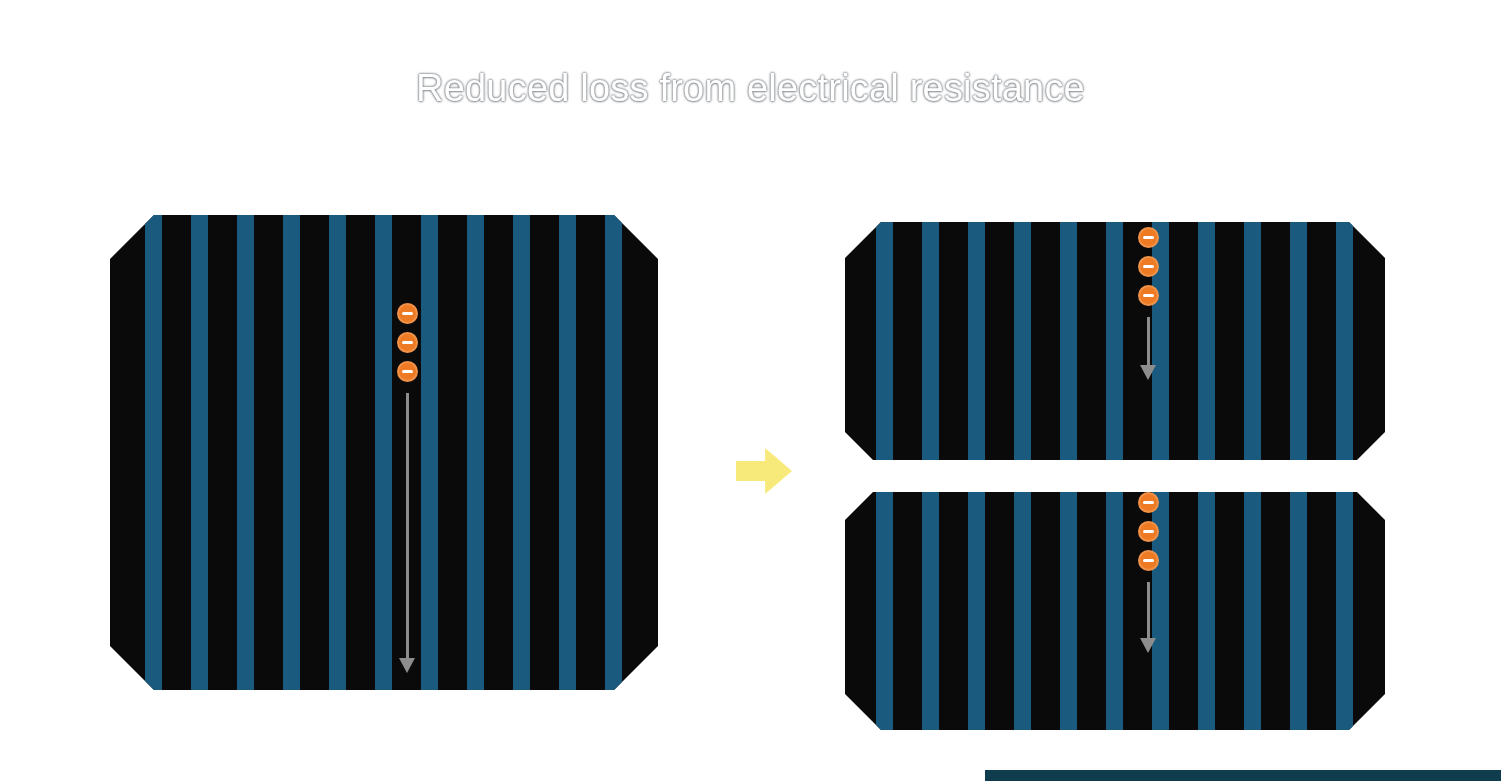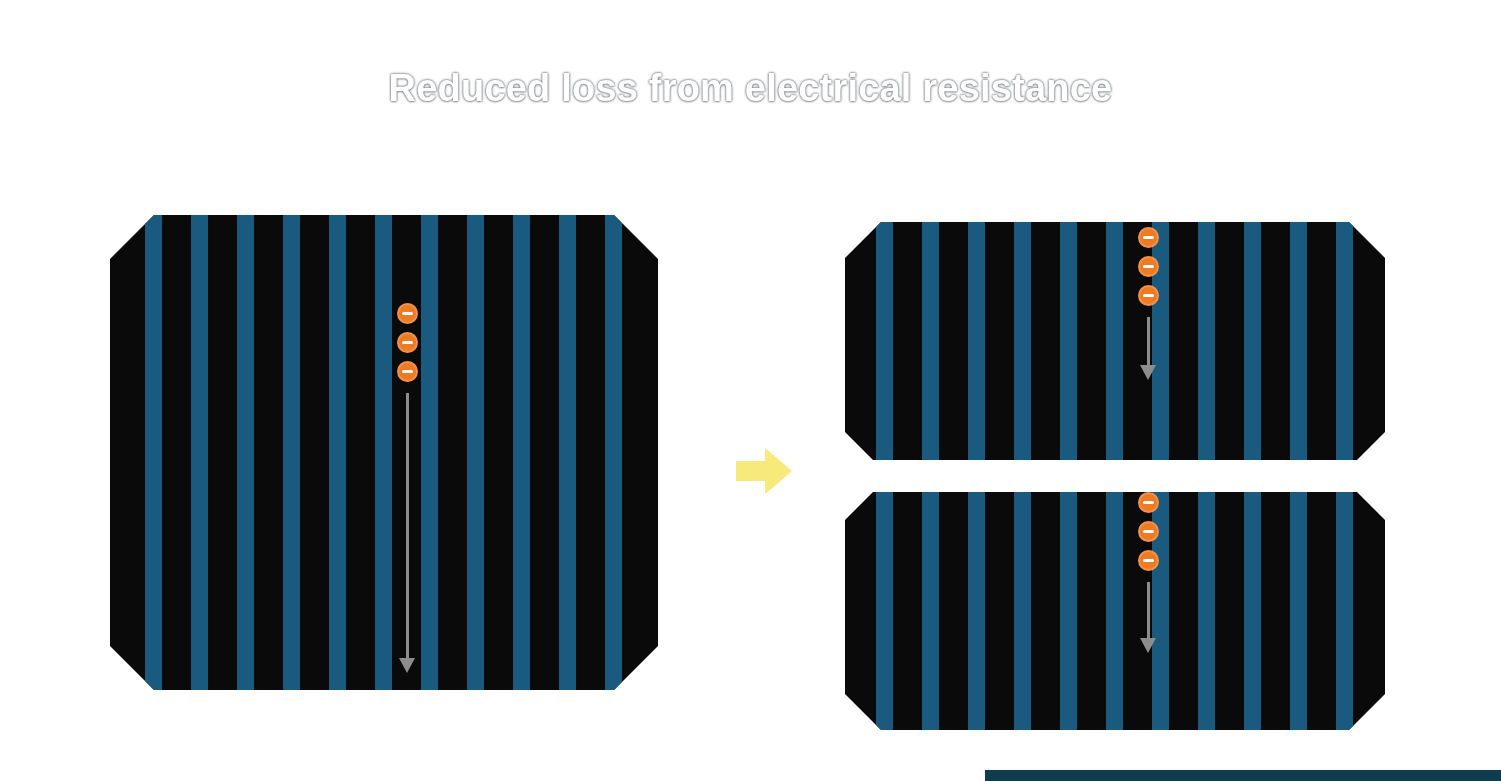--- a/index.html
+++ b/index.html
@@ -17,21 +17,21 @@
 
   
   .title {
     position: absolute;
     top: 66px;
     left: 0;
     width: 100%;
     margin: 0;
     text-align: center;
     font-family: "Liberation Sans", sans-serif;
-    font-weight: 700;
+    font-weight: 400;
     font-size: 38px;
     line-height: 1.2;
     letter-spacing: 0.2px;
     color: var(--title-text, #ffffff);
     text-shadow:
       0 1px 2px rgba(128,133,138,0.85),
       0 -1px 2px rgba(128,133,138,0.55),
       1px 0 2px rgba(128,133,138,0.55),
       -1px 0 2px rgba(128,133,138,0.55);
   }

